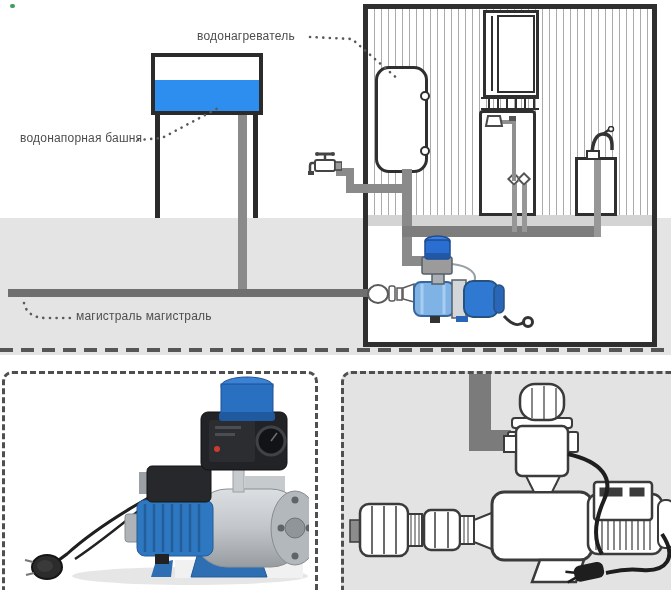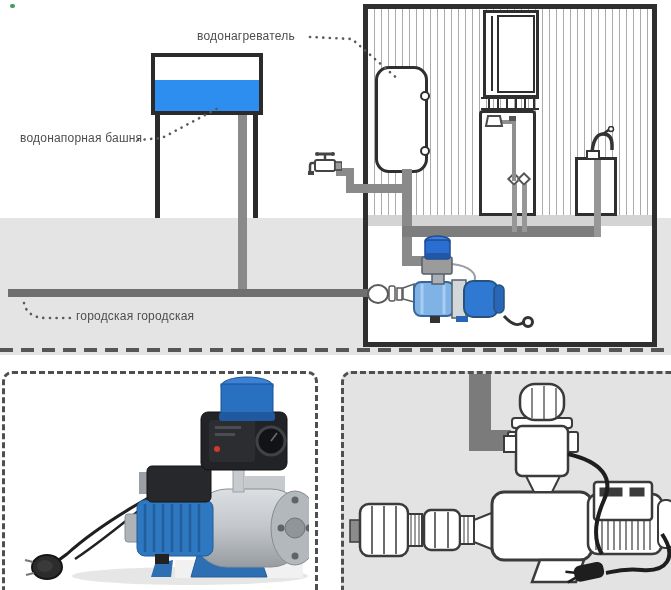--- a/index.html
+++ b/index.html
@@ -116,21 +116,21 @@
   <rect x="69" y="8" width="25" height="19" rx="3" fill="#2a6ed2" stroke="#1d4c94" stroke-width="1.5"></rect>
   <rect x="69" y="21" width="25" height="5" fill="#2257a8"></rect>
   <rect x="74" y="84" width="10" height="7" fill="#333"></rect>
   <rect x="100" y="84" width="12" height="6" fill="#2a66b8"></rect>
   <path d="M148,84 C156,93 162,95 168,90" stroke="#333" stroke-width="3" fill="none"></path>
   <circle cx="172" cy="90" r="4.5" stroke="#333" stroke-width="3" fill="none"></circle>
 </svg>
 
 <div class="label" style="left:197px;top:29px;">водонагреватель</div>
 <div class="label" style="left:20px;top:131px;">водонапорная башня</div>
-<div class="label" style="left:76px;top:309px;">городская городская</div>
+<div class="label" style="left:76px;top:309px;">магистраль магистраль</div>
 
 <svg class="abs" style="left:0;top:0;pointer-events:none;" width="671" height="360" viewBox="0 0 671 360">
   <g stroke="#5a5a5a" stroke-width="2.6" fill="none" stroke-linecap="round" stroke-dasharray="0.1 6.5">
     <path d="M310,37 L352,39 L399,80"></path>
     <path d="M138,140 L162,138 L222,106"></path>
     <path d="M24,303 C26,313 34,318 46,318 L70,318"></path>
   </g>
   <line x1="0" y1="350" x2="671" y2="350" stroke="#565656" stroke-width="4" stroke-dasharray="13 8"></line>
 </svg>
 

